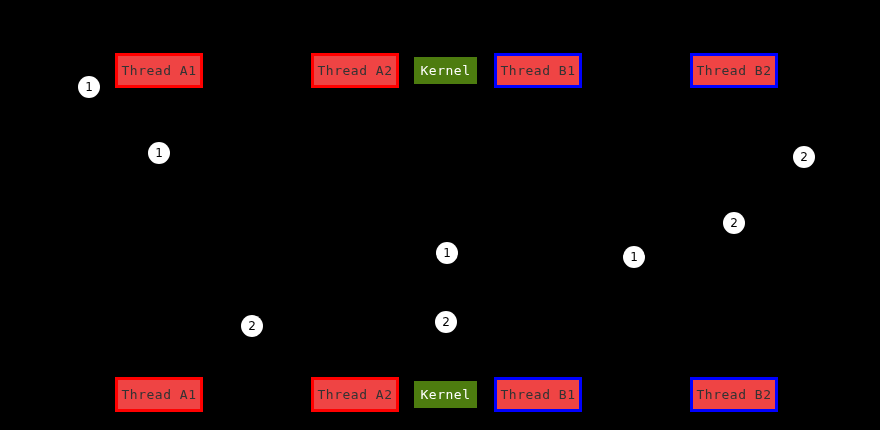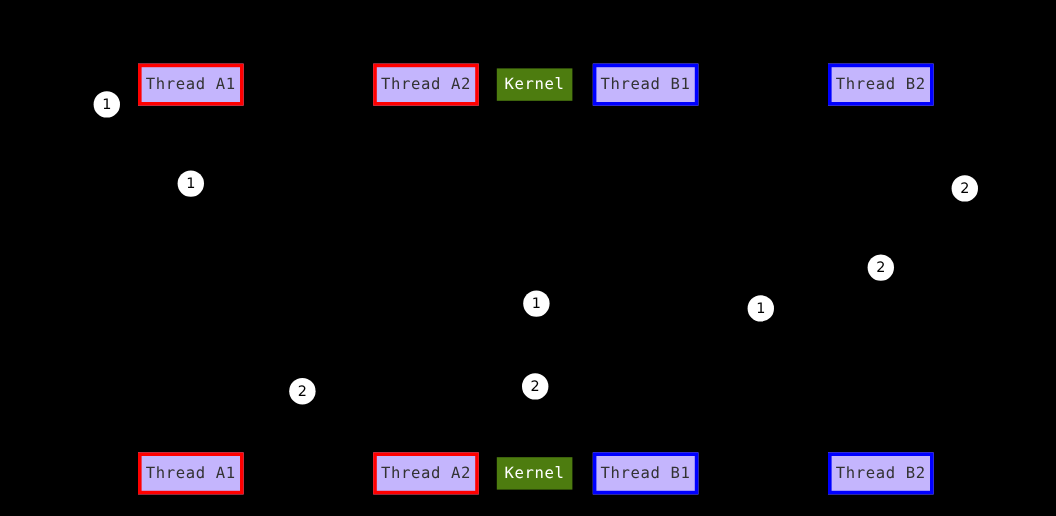--- a/index.html
+++ b/index.html
@@ -27,21 +27,21 @@
     white-space: nowrap;
     letter-spacing: 0.5px;
   }
   .participant .plabel {
     display: block;
     line-height: 1;
   }
 
   
   .participant.outlined {
-    background: #c4b5fd;
+    background: #ef4444;
     border-style: solid;
     border-width: 3px;
   }
   .participant.outlined .plabel { color: #333333; }
 
   .participant.outlined.red  { border-color: #ff0000; }
   .participant.outlined.blue { border-color: #0000ff; justify-content: center; }
 
   
   .participant.filled {

